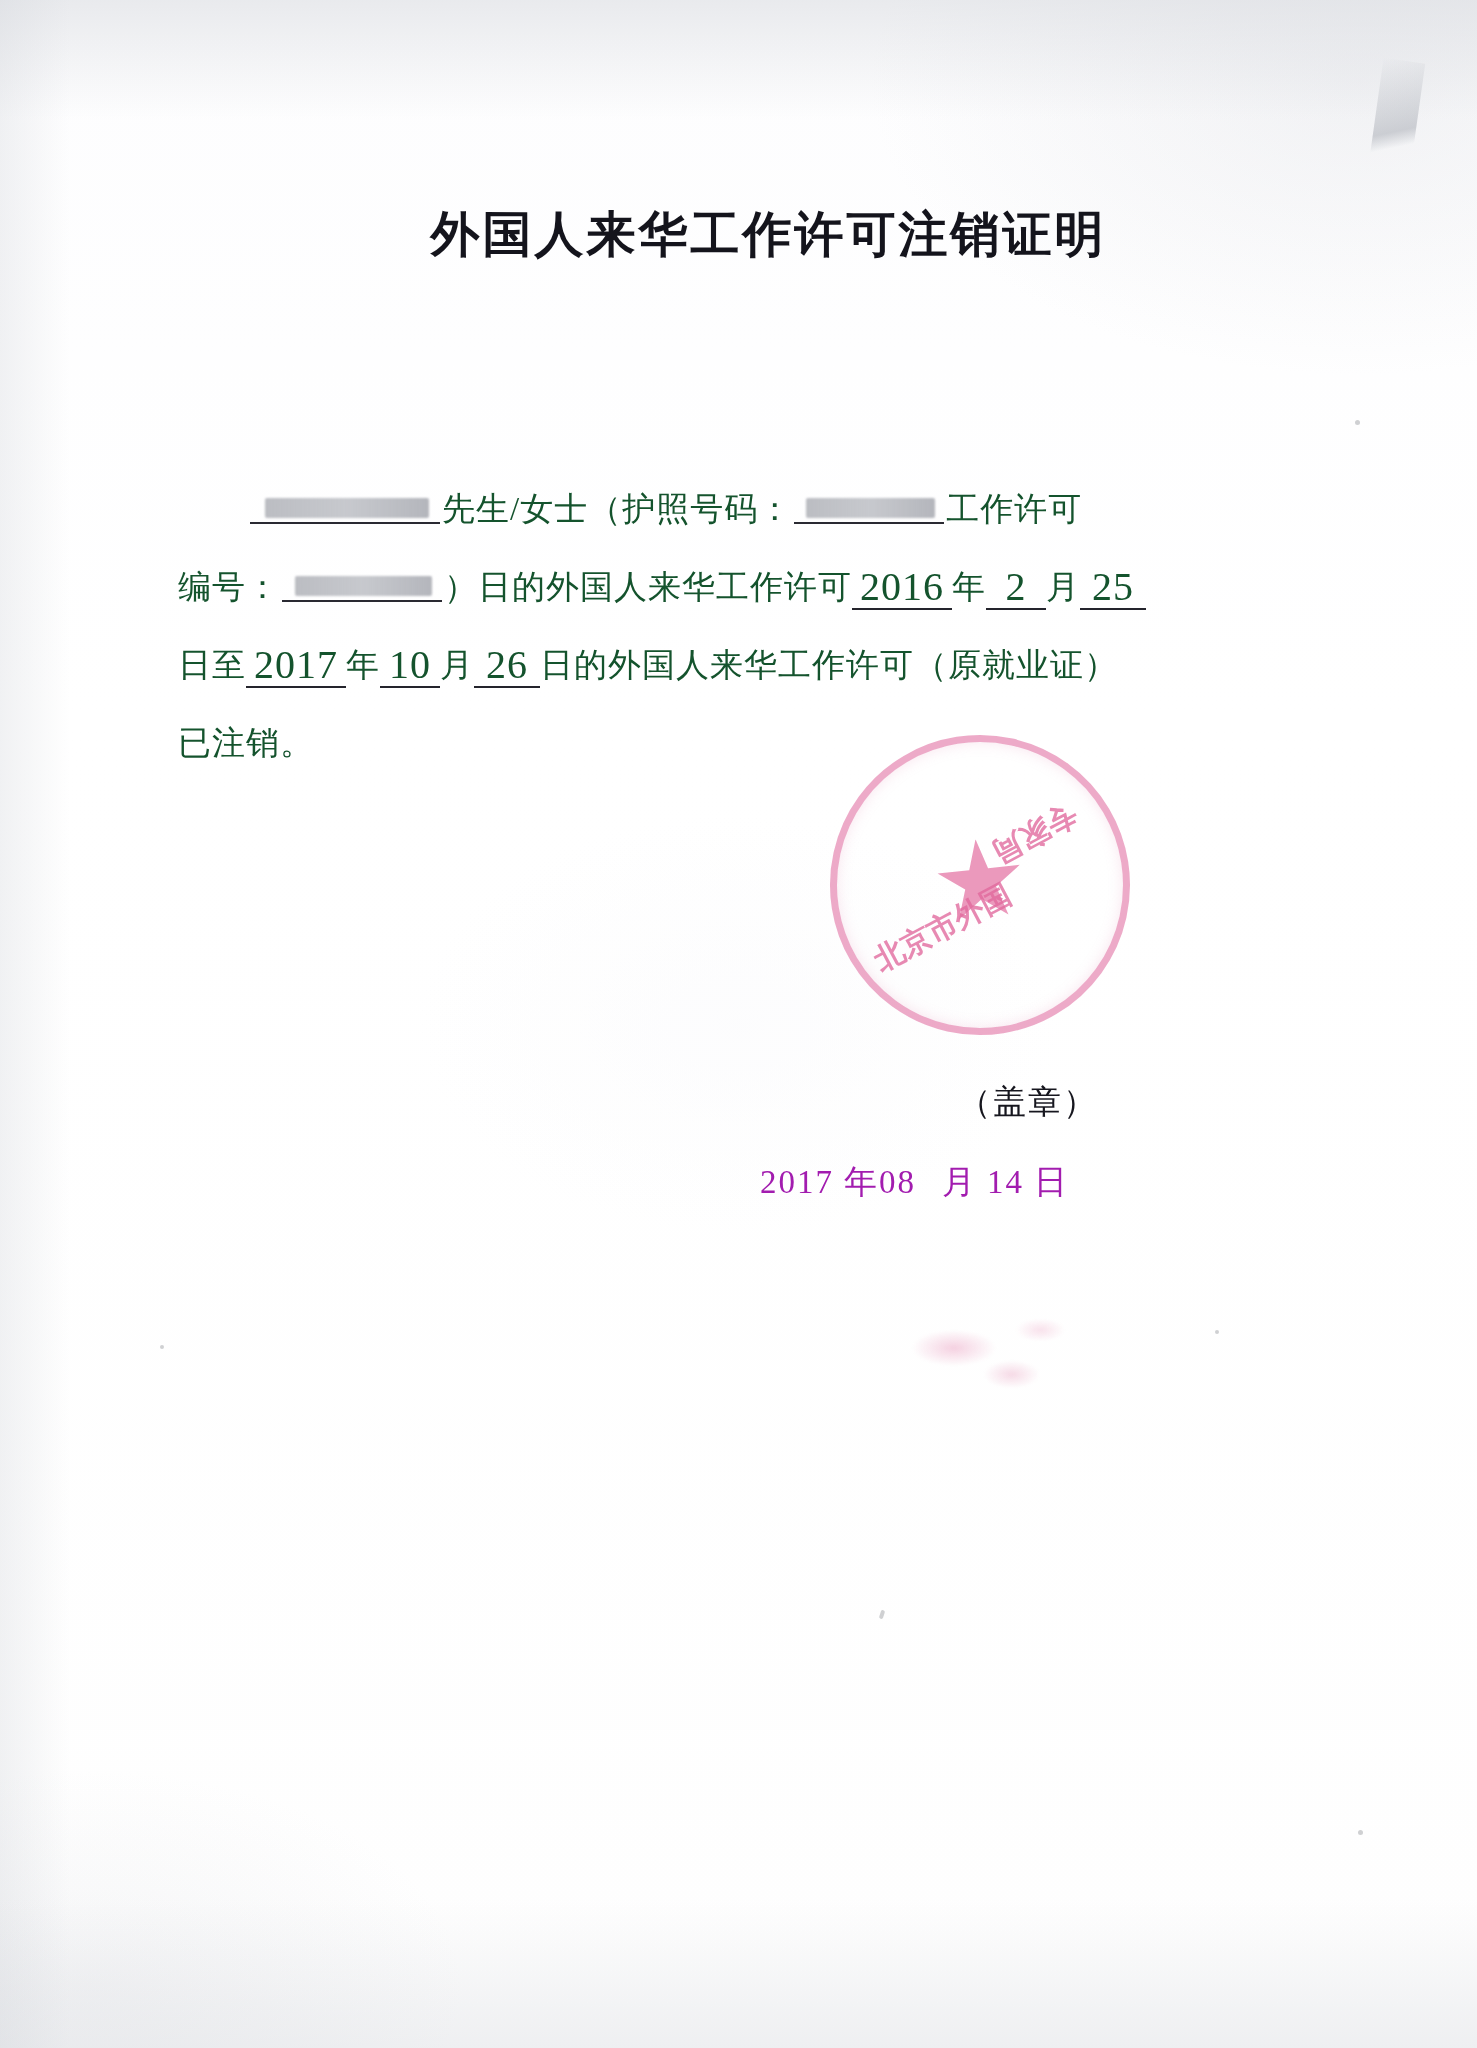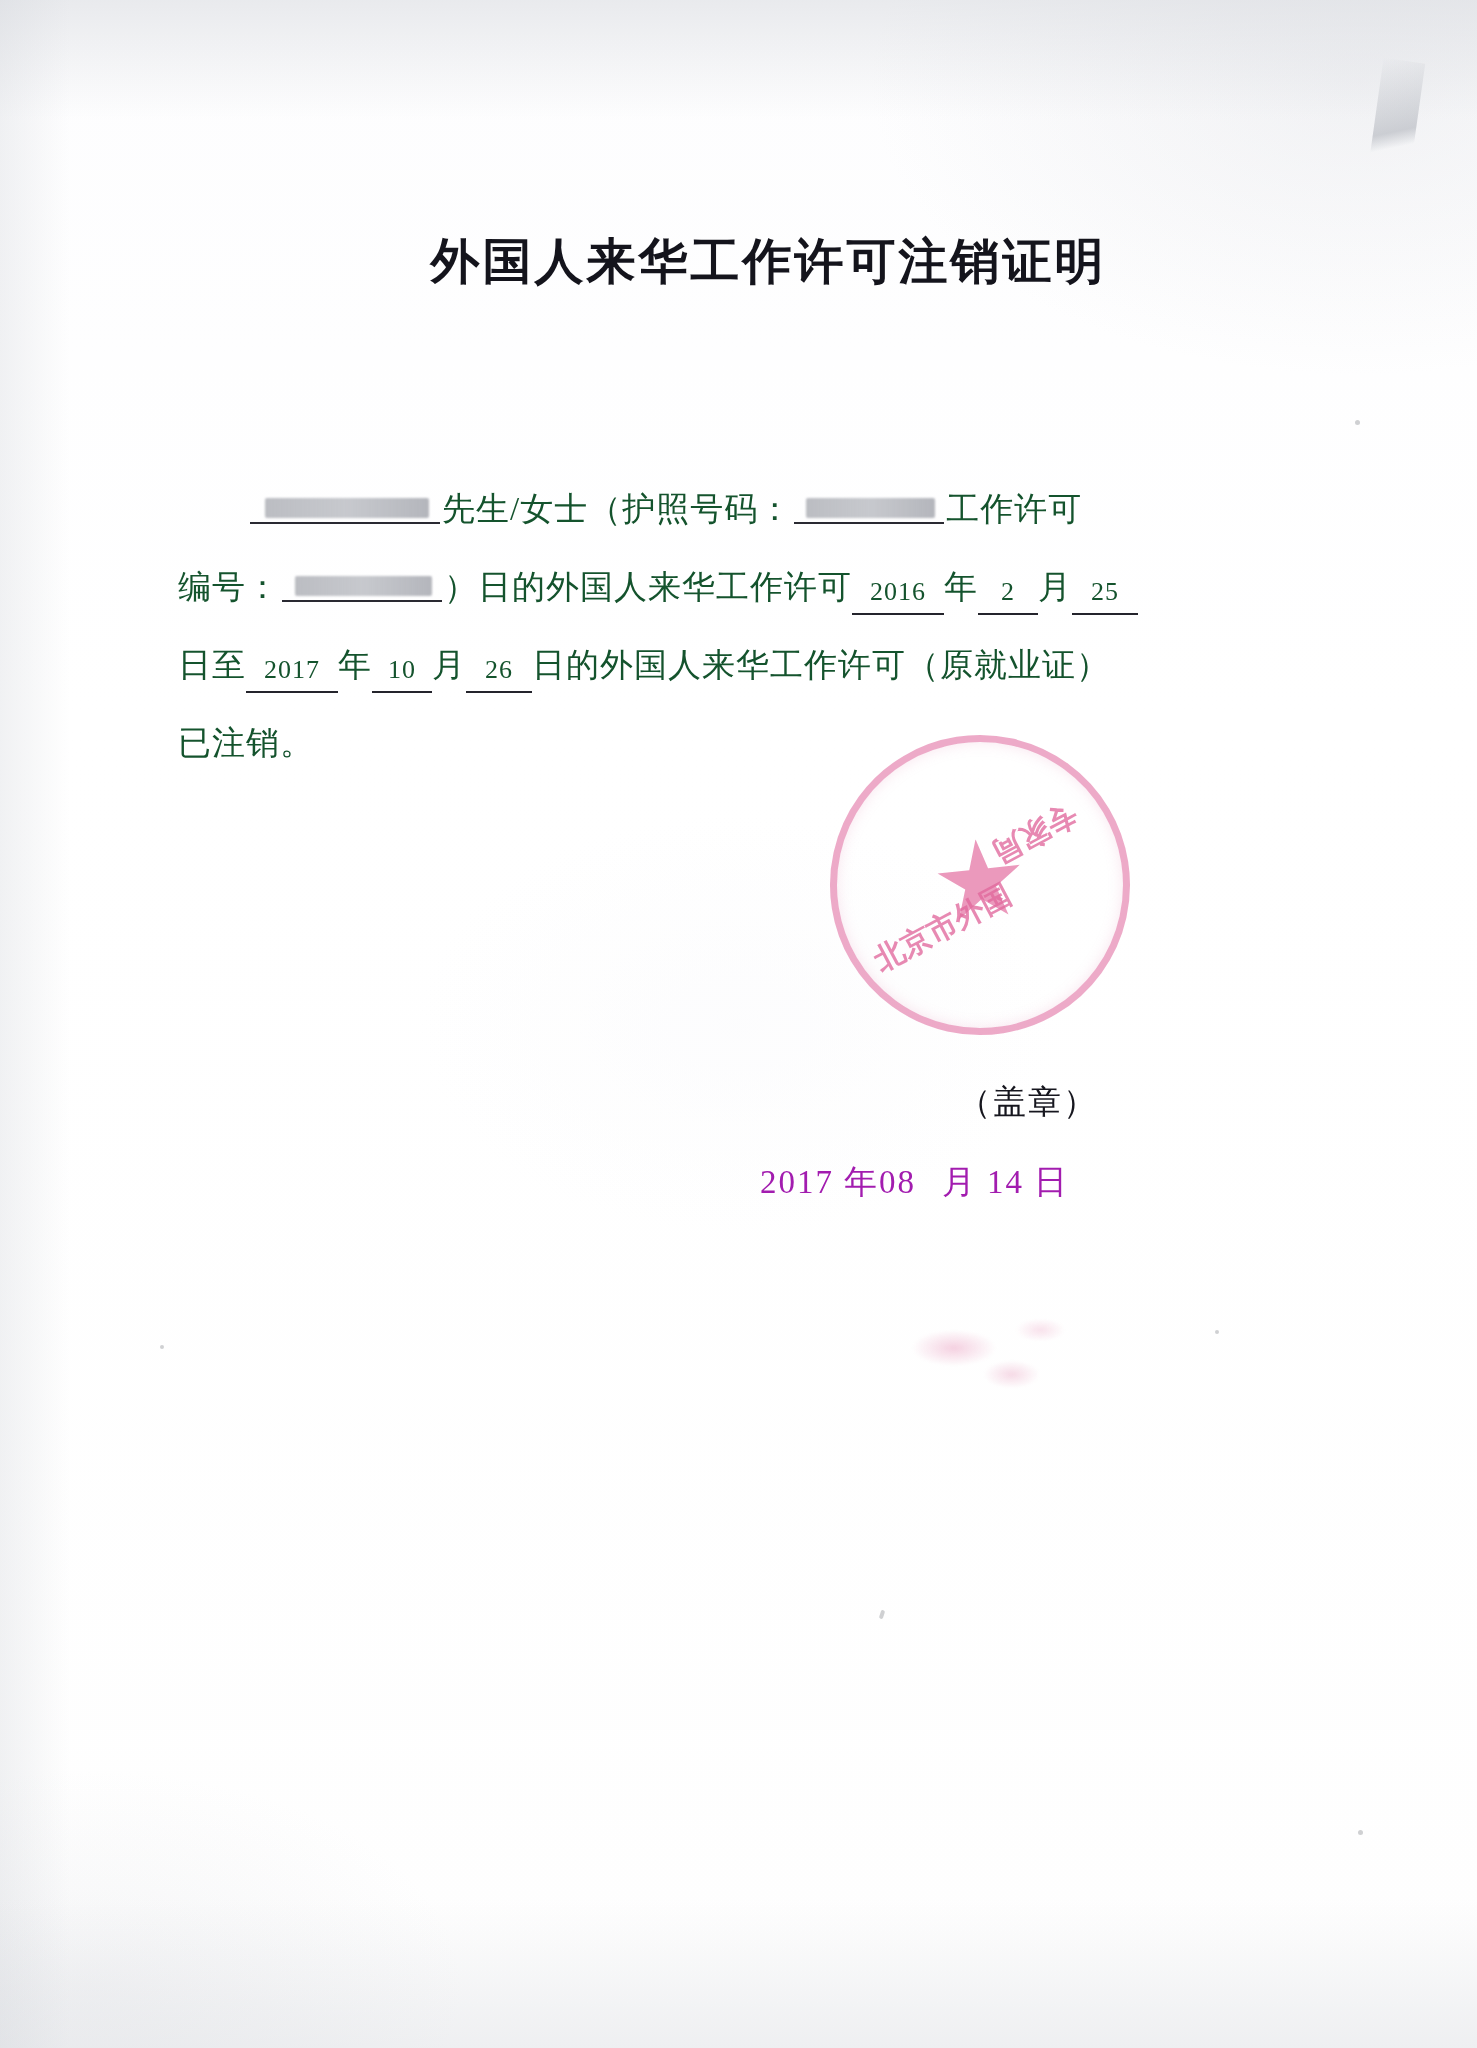--- a/index.html
+++ b/index.html
@@ -54,21 +54,21 @@
   }
 
   .sheet {
     position: absolute;
     inset: 0;
   }
 
   
   .doc-title {
     position: absolute;
-    top: 229px;
+    top: 202px;
     left: 0;
     width: 100%;
     text-align: center;
     font-family: "DejaVu Serif", "Liberation Serif", serif;
     font-weight: bold;
     font-size: 49px;
     letter-spacing: 3px;
     color: #14141c;
     padding-left: 60px;
     box-sizing: border-box;
@@ -112,21 +112,21 @@
   .redact-pass   { width: 150px; }
   .redact-permit { width: 160px; }
 
   
   .fill {
     display: inline-block;
     text-align: center;
     border-bottom: 2px solid #24242c;
     padding: 0 8px 1px 8px;
     font-family: "Liberation Serif", serif;
-    font-size: 26px;
+    font-size: 40px;
     line-height: 40px;
     vertical-align: -2px;
   }
   .fill-year  { min-width: 76px; }
   .fill-month { min-width: 44px; }
   .fill-day   { min-width: 50px; text-align: center; }
 
   
   .seal {
     position: absolute;

